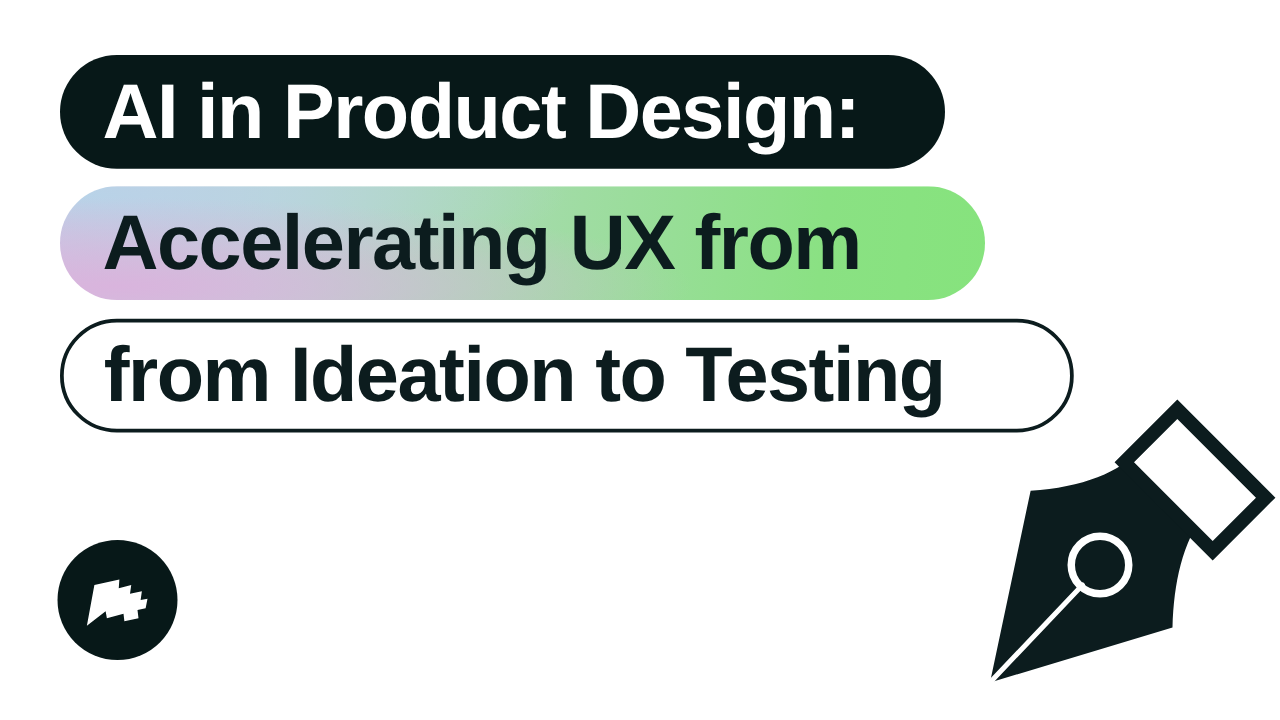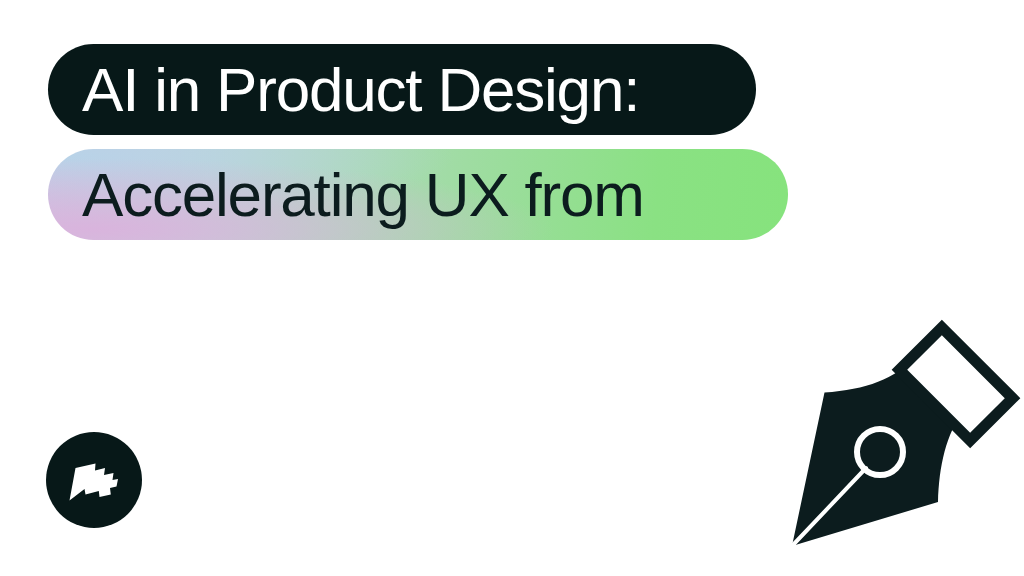--- a/index.html
+++ b/index.html
@@ -20,21 +20,21 @@
   
   .pill {
     position: absolute;
     display: flex;
     align-items: center;
     box-sizing: border-box;
     white-space: nowrap;
   }
 
   .pill-text {
-    font-weight: 400;
+    font-weight: 700;
     font-size: 62px;
     line-height: 1;
     letter-spacing: -1.2px;
     font-family: "Liberation Sans", sans-serif;
   }
 
   
   #pill-line-1 {
     left: 48px;
     top: 44px;
@@ -111,20 +111,23 @@
 <div id="canvas">
 
   <div class="pill" id="pill-line-1">
     <span class="pill-text">AI in Product Design:</span>
   </div>
 
   <div class="pill" id="pill-line-2">
     <span class="pill-text">Accelerating UX from</span>
   </div>
 
+  <div class="pill" id="pill-line-3">
+    <span class="pill-text">from Ideation to Testing</span>
+  </div>
 
   <div id="brand-badge">
     <svg width="58" height="50" viewBox="0 0 58 50">
       <path d="M4.5 45.5 L10.5 13.0 L30.5 8.5 L30.0 15.5 L40.0 13.0
                L39.0 20.0 L48.5 18.0 L47.5 25.0 L53.0 24.0 L51.5 31.5
                L45.0 33.0 L45.8 39.5 L34.5 42.0 L33.8 36.0 L20.5 39.5
                L19.5 34.0 Z" fill="#ffffff"></path>
     </svg>
   </div>
 

